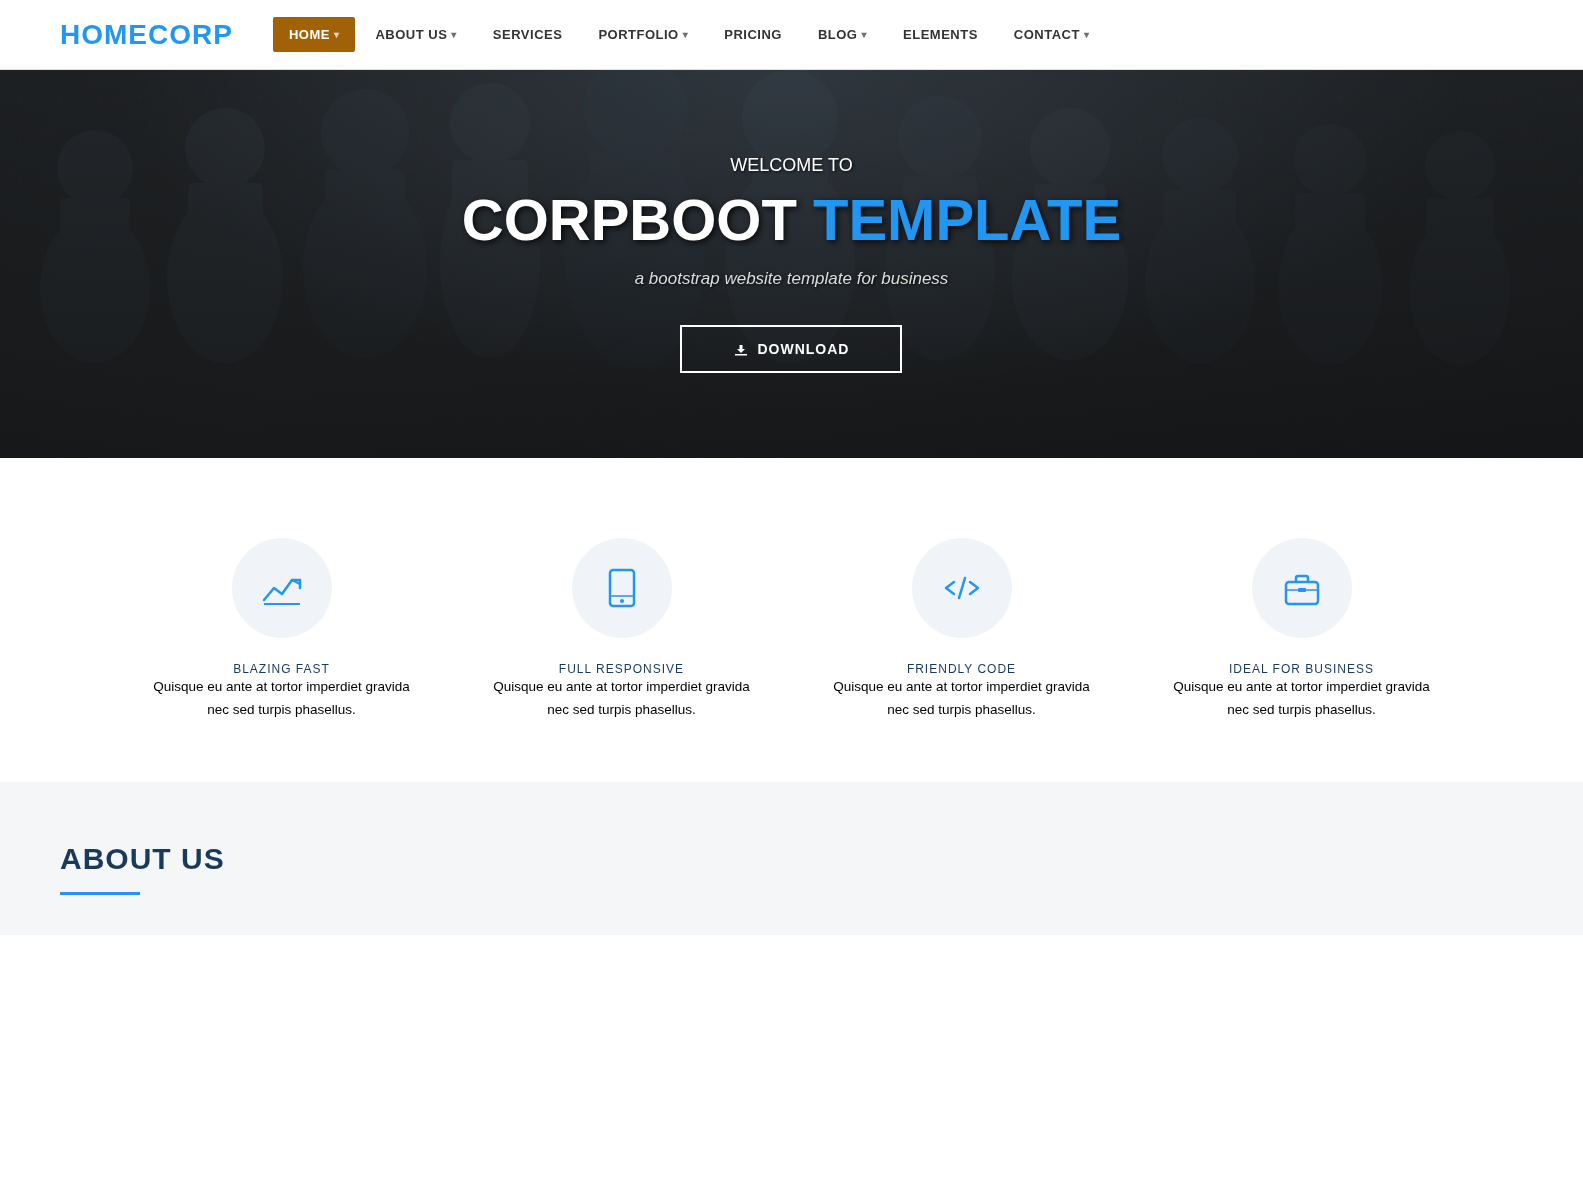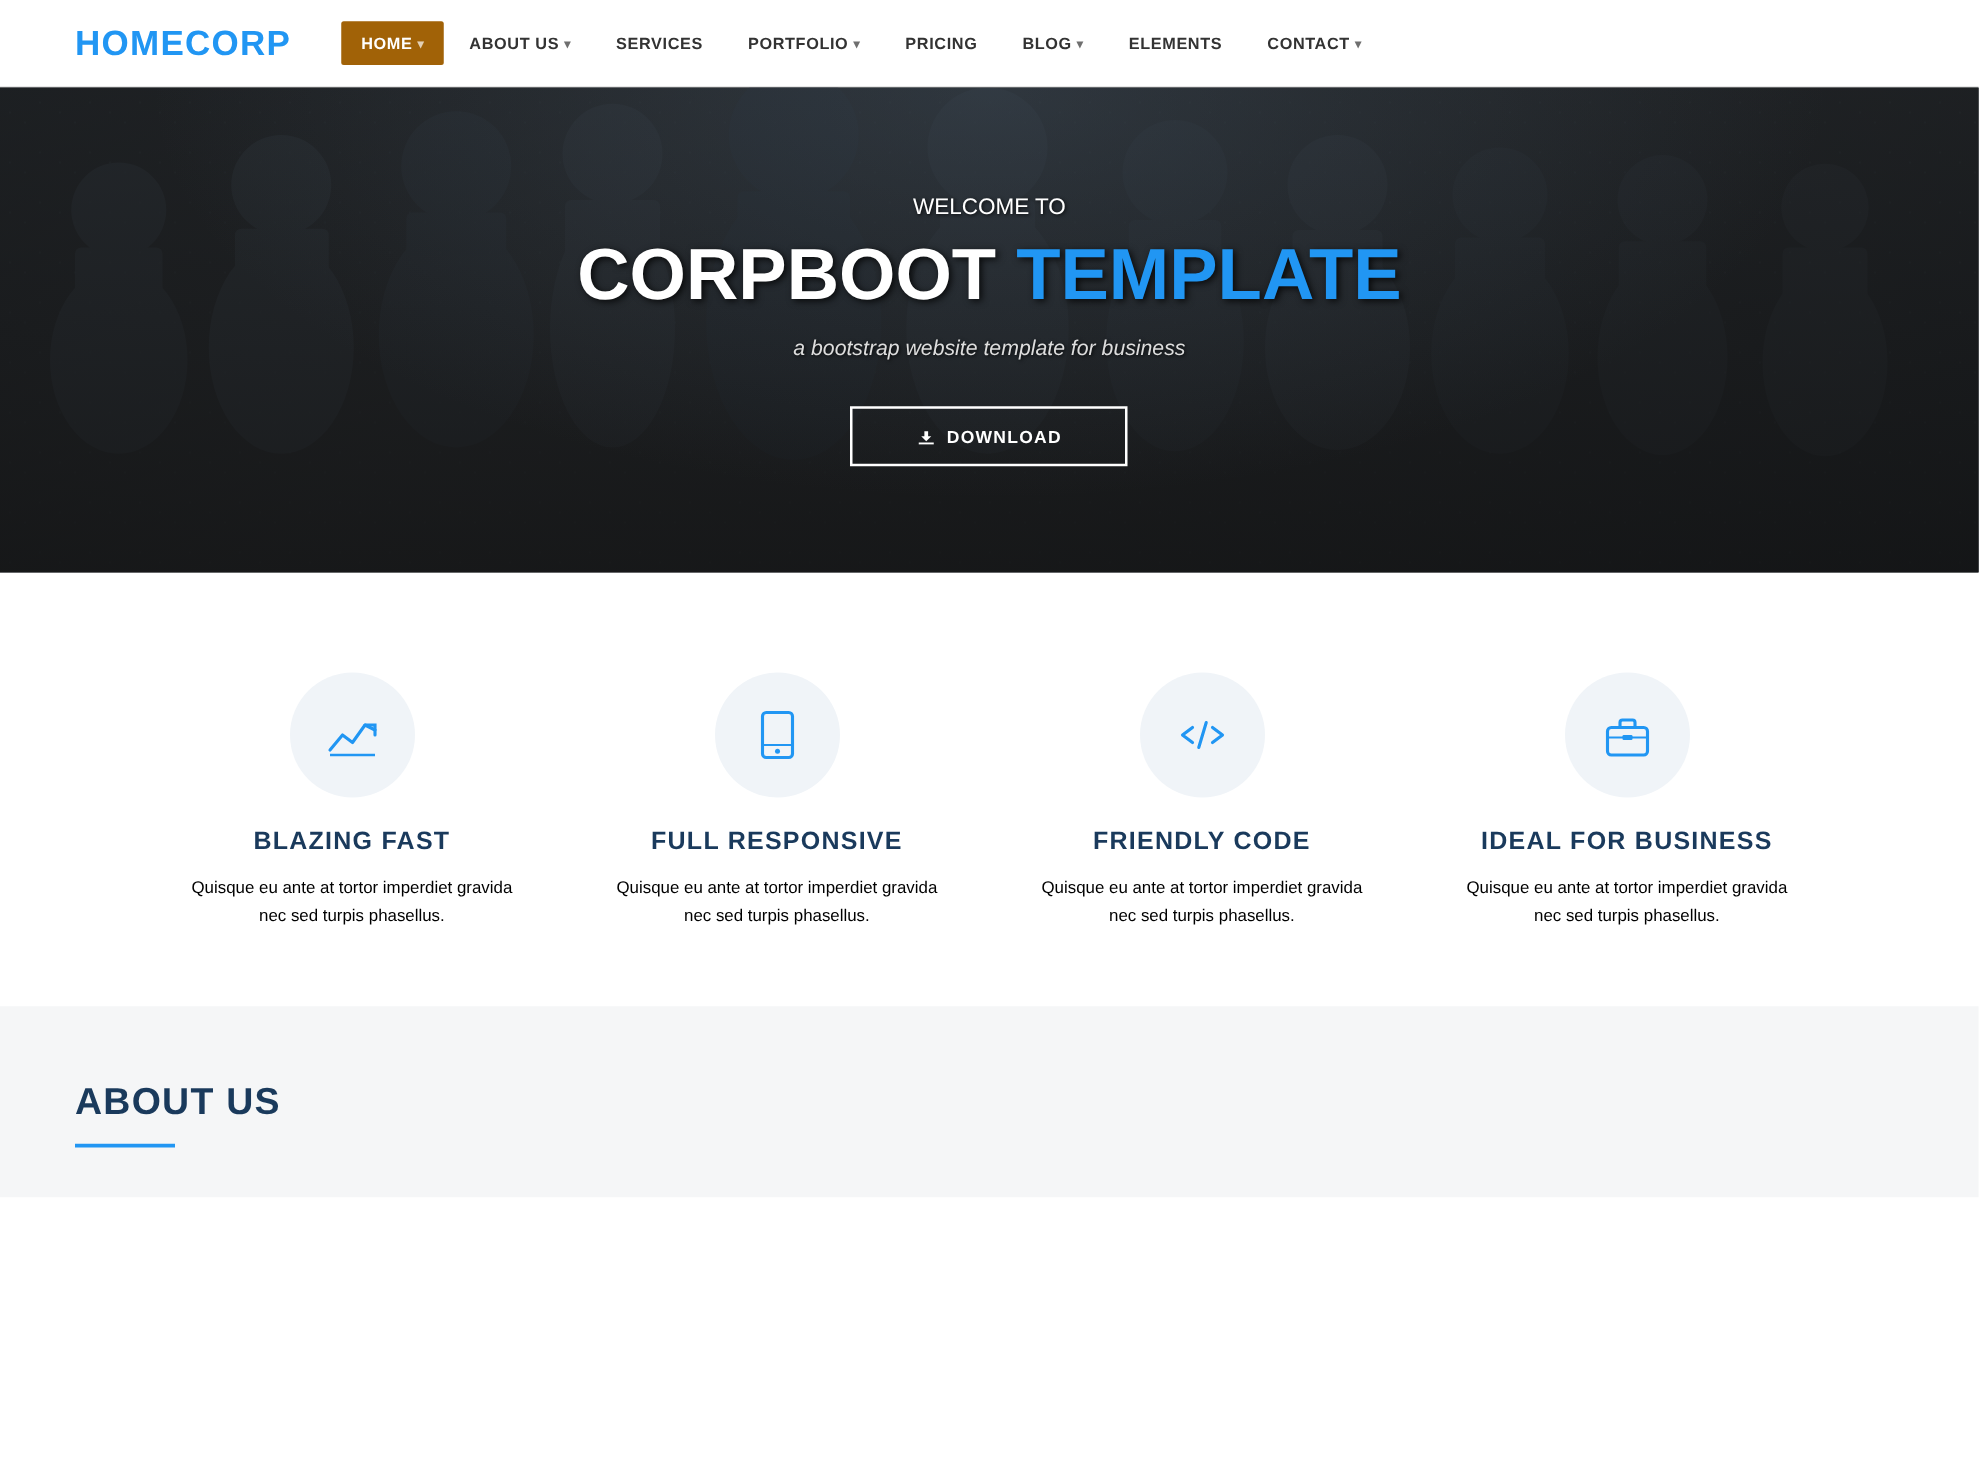--- a/index.html
+++ b/index.html
@@ -150,26 +150,25 @@
       display: flex;
       align-items: center;
       justify-content: center;
       margin: 0 auto 24px;
     }
     .feature-icon-circle svg {
       width: 44px;
       height: 44px;
     }
     .feature-title {
-      font-size: 20px;
-      font-weight: 700;
+      font-size: 12px;
+      font-weight: 400;
       color: #1a3a5c;
       letter-spacing: 1px;
       text-transform: uppercase;
-      margin-bottom: 14px;
     }
     .feature-desc {
       font-size: 13.5px;
       color: #000000;
       line-height: 1.7;
     }
 
     
     .about-section {
       background: #f5f6f7;

